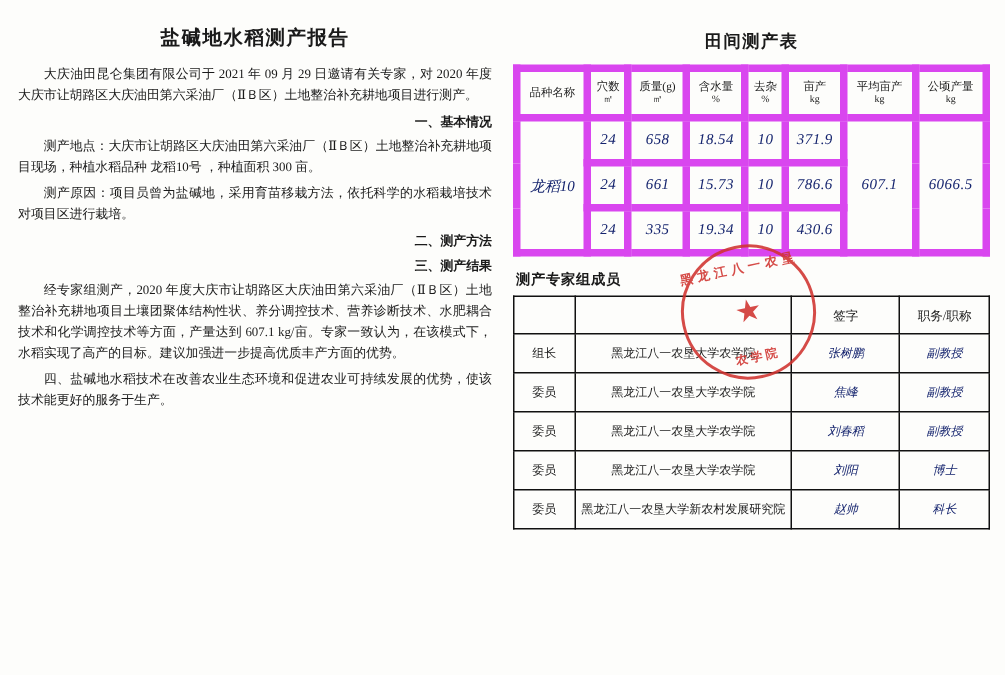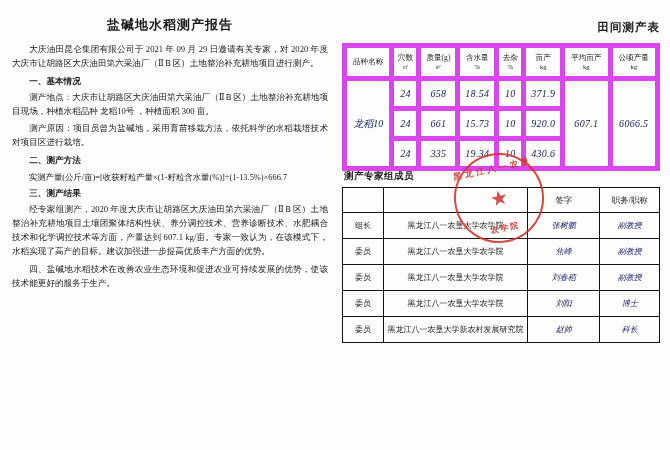--- a/index.html
+++ b/index.html
@@ -32,36 +32,37 @@
     text-align:justify;
     text-indent:2em;
     margin:0 0 4px 0;
   }
   .sect{
     font-size:8.6px;
     line-height:1.6;
     text-indent:2em;
     margin:3px 0 2px 0;
     font-weight:bold;
+    text-align:right;
   }
   .formula{
     font-size:8.4px;
     line-height:1.6;
     text-indent:2em;
     margin:3px 0 3px 0;
   }
 
   
   .right{
     position:absolute;left:338px;top:0;width:332px;height:450px;
     padding:8px 10px 0 4px;
     box-sizing:border-box;
   }
   .tbl-title{
-    text-align:right;
+    text-align:center;
     font-size:11.5px;
     font-weight:bold;
     letter-spacing:1px;
     margin:12px 0 8px 0;
   }
   table{border-collapse:collapse;width:100%;}
   .yield-table td,.yield-table th{
     border:5px solid #d946ef;
     text-align:center;
     vertical-align:middle;
@@ -90,21 +91,21 @@
     font-family:"Liberation Serif",serif;
     color:#15246e;
     font-size:11.5px;
     font-style:italic;
   }
   .variety-cell{
     font-size:12px;
   }
 
   
-  .expert-wrap{margin-top:16px;position:relative;}
+  .expert-wrap{margin-top:26px;position:relative;}
   .expert-table td{
     border:1px solid #111;
     font-size:8px;
     text-align:center;
     vertical-align:middle;
     height:25px;
     padding:0 2px;
   }
   .expert-table td.role{width:38px;}
   .expert-table td.org{width:150px;font-size:8px;line-height:1.25;}
@@ -165,21 +166,20 @@
 
     <p class="sect">一、基本情况</p>
 
     <p class="para">测产地点：大庆市让胡路区大庆油田第六采油厂（ⅡＢ区）土地整治补充耕地项目现场，种植水稻品种 龙稻10号 ，种植面积 300 亩。</p>
 
     <p class="para">测产原因：项目员曾为盐碱地，采用育苗移栽方法，依托科学的水稻栽培技术对项目区进行栽培。</p>
 
     <p class="sect">二、测产方法</p>
 
 
-    <p class="formula">实测产量(公斤/亩)=[收获籽粒产量×(1-籽粒含水量(%)]÷(1-13.5%)×666.7</p>
 
     <p class="sect">三、测产结果</p>
 
     <p class="para">经专家组测产，2020 年度大庆市让胡路区大庆油田第六采油厂（ⅡＢ区）土地整治补充耕地项目土壤团聚体结构性状、养分调控技术、营养诊断技术、水肥耦合技术和化学调控技术等方面，产量达到 607.1 kg/亩。专家一致认为，在该模式下，水稻实现了高产的目标。建议加强进一步提高优质丰产方面的优势。</p>
 
     <p class="para">四、盐碱地水稻技术在改善农业生态环境和促进农业可持续发展的优势，使该技术能更好的服务于生产。</p>
   </div>
 
   <div class="right">
 
@@ -229,21 +229,21 @@
         <td class="data hand">10</td>
         <td class="data hand">371.9</td>
         <td class="data hand" rowspan="3">607.1</td>
         <td class="data hand" rowspan="3">6066.5</td>
       </tr>
       <tr>
         <td class="data hand">24</td>
         <td class="data hand">661</td>
         <td class="data hand">15.73</td>
         <td class="data hand">10</td>
-        <td class="data hand">920.0</td>
+        <td class="data hand">786.6</td>
       </tr>
       <tr>
         <td class="data hand">24</td>
         <td class="data hand">335</td>
         <td class="data hand">19.34</td>
         <td class="data hand">10</td>
         <td class="data hand">430.6</td>
       </tr>
     </tbody>
       </table>

